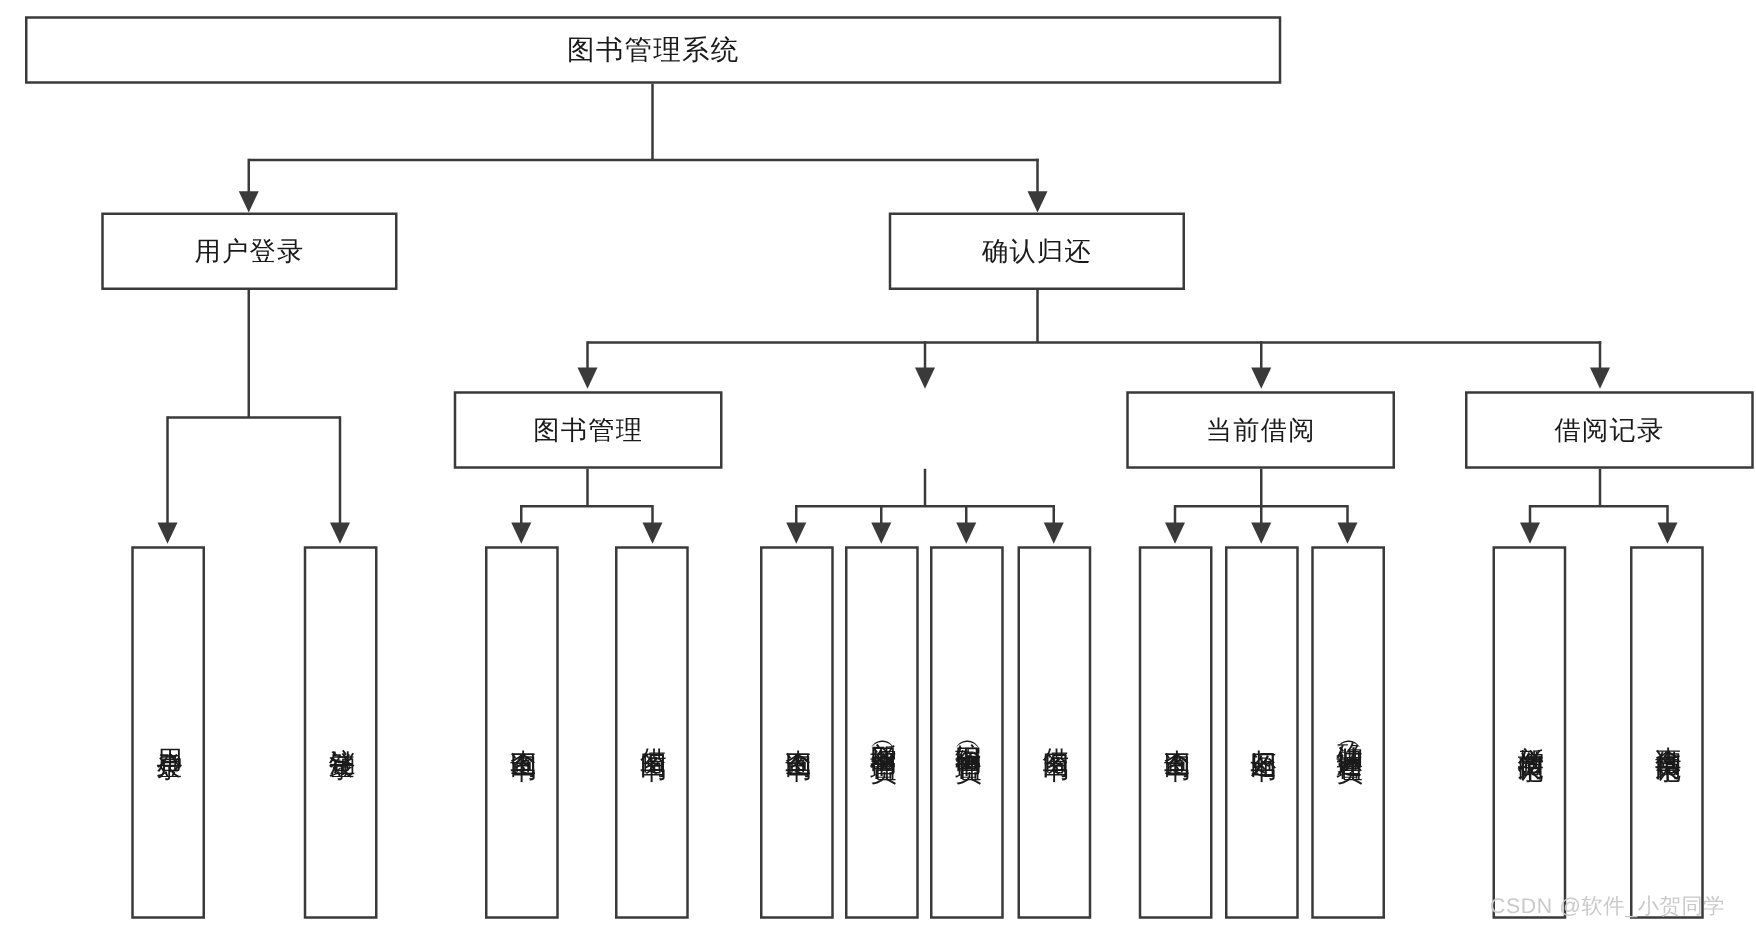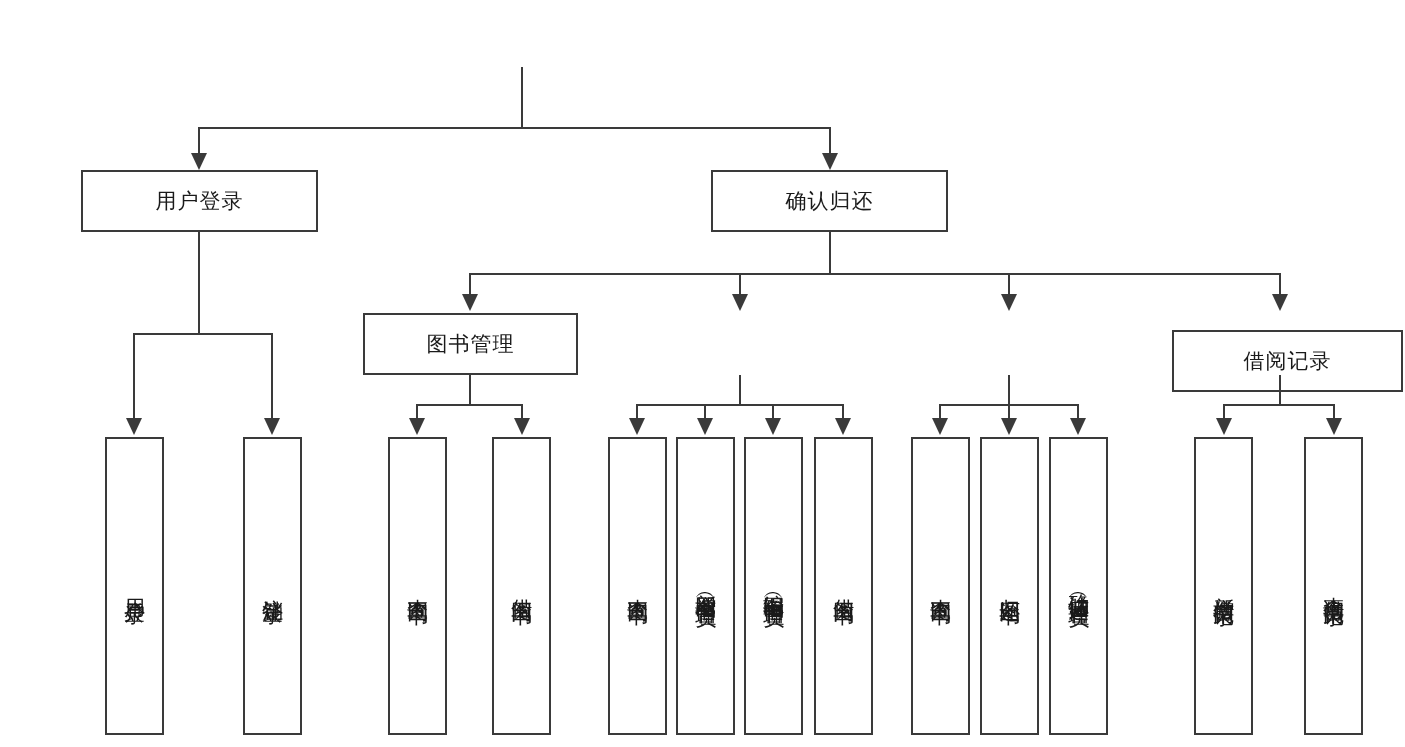--- a/index.html
+++ b/index.html
@@ -68,20 +68,21 @@
     font-size: 17px;
     white-space: nowrap;
     letter-spacing: 0.5px;
   }
 </style>
 </head>
 <body>
 
 <div id="canvas">
 
+  <div class="node horiz root" style="left:20px; top:13px; width:1005px; height:54px;">图书管理系统</div>
 
   <div class="edge v" style="left:521px; top:67px; height:61px;"></div>
 
   <div class="edge h" style="left:199px; top:127px; width:632px;"></div>
 
   <div class="edge v" style="left:198px; top:127px; height:28px;"></div>
   <div class="arrow" style="left:191px; top:153px;"></div>
   <div class="edge v" style="left:829px; top:127px; height:28px;"></div>
   <div class="arrow" style="left:822px; top:153px;"></div>
 
@@ -100,21 +101,22 @@
   <div class="edge v" style="left:469px; top:273px; height:23px;"></div>
   <div class="arrow" style="left:462px; top:294px;"></div>
   <div class="edge v" style="left:739px; top:273px; height:23px;"></div>
   <div class="arrow" style="left:732px; top:294px;"></div>
   <div class="edge v" style="left:1008px; top:273px; height:23px;"></div>
   <div class="arrow" style="left:1001px; top:294px;"></div>
   <div class="edge v" style="left:1279px; top:273px; height:23px;"></div>
   <div class="arrow" style="left:1272px; top:294px;"></div>
 
   <div class="node horiz" style="left:363px; top:313px; width:215px; height:62px;">图书管理</div>
-  <div class="node horiz" style="left:1172px; top:330px; width:231px; height:62px;">借阅记录</div>
+  <div class="node horiz" style="left:901px; top:313px; width:215px; height:62px;">当前借阅</div>
+  <div class="node horiz" style="left:1172px; top:313px; width:231px; height:62px;">借阅记录</div>
 
   <div class="edge v" style="left:469px; top:375px; height:30px;"></div>
   <div class="edge h" style="left:417px; top:404px; width:105px;"></div>
   <div class="edge v" style="left:416px; top:404px; height:15px;"></div>
   <div class="arrow" style="left:409px; top:418px;"></div>
   <div class="edge v" style="left:521px; top:404px; height:15px;"></div>
   <div class="arrow" style="left:514px; top:418px;"></div>
 
   <div class="edge v" style="left:739px; top:375px; height:30px;"></div>
   <div class="edge h" style="left:637px; top:404px; width:206px;"></div>
@@ -180,14 +182,15 @@
     <span class="vtext">确认归还（管理员）</span>
   </div>
 
   <div class="node vert" style="left:1194px; top:437px; width:59px; height:298px;">
     <span class="vtext">新增借阅记录</span>
   </div>
   <div class="node vert" style="left:1304px; top:437px; width:59px; height:298px;">
     <span class="vtext">查询借阅记录</span>
   </div>
 
+  <div class="watermark" style="left:1192px; top:713px;">CSDN @软件_小贺同学</div>
 
 </div>
 
 </body></html>

